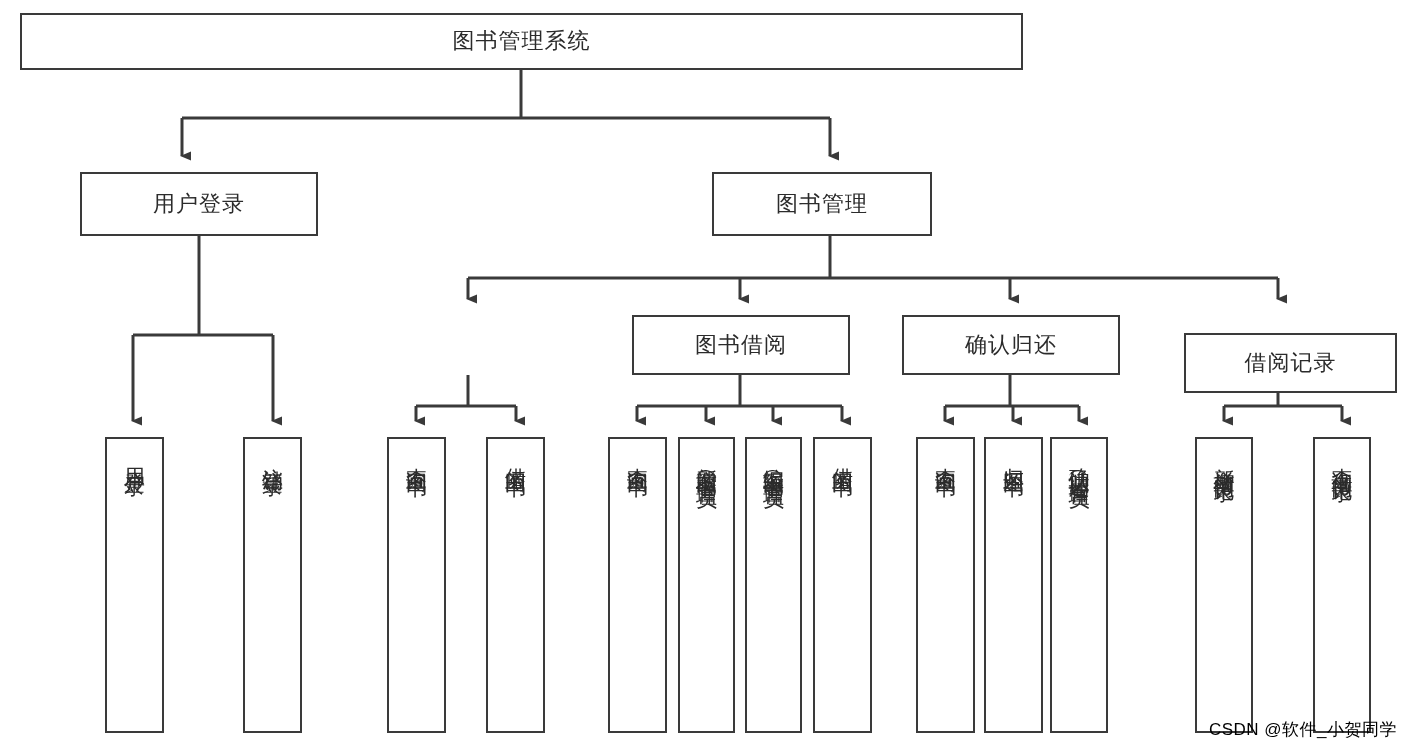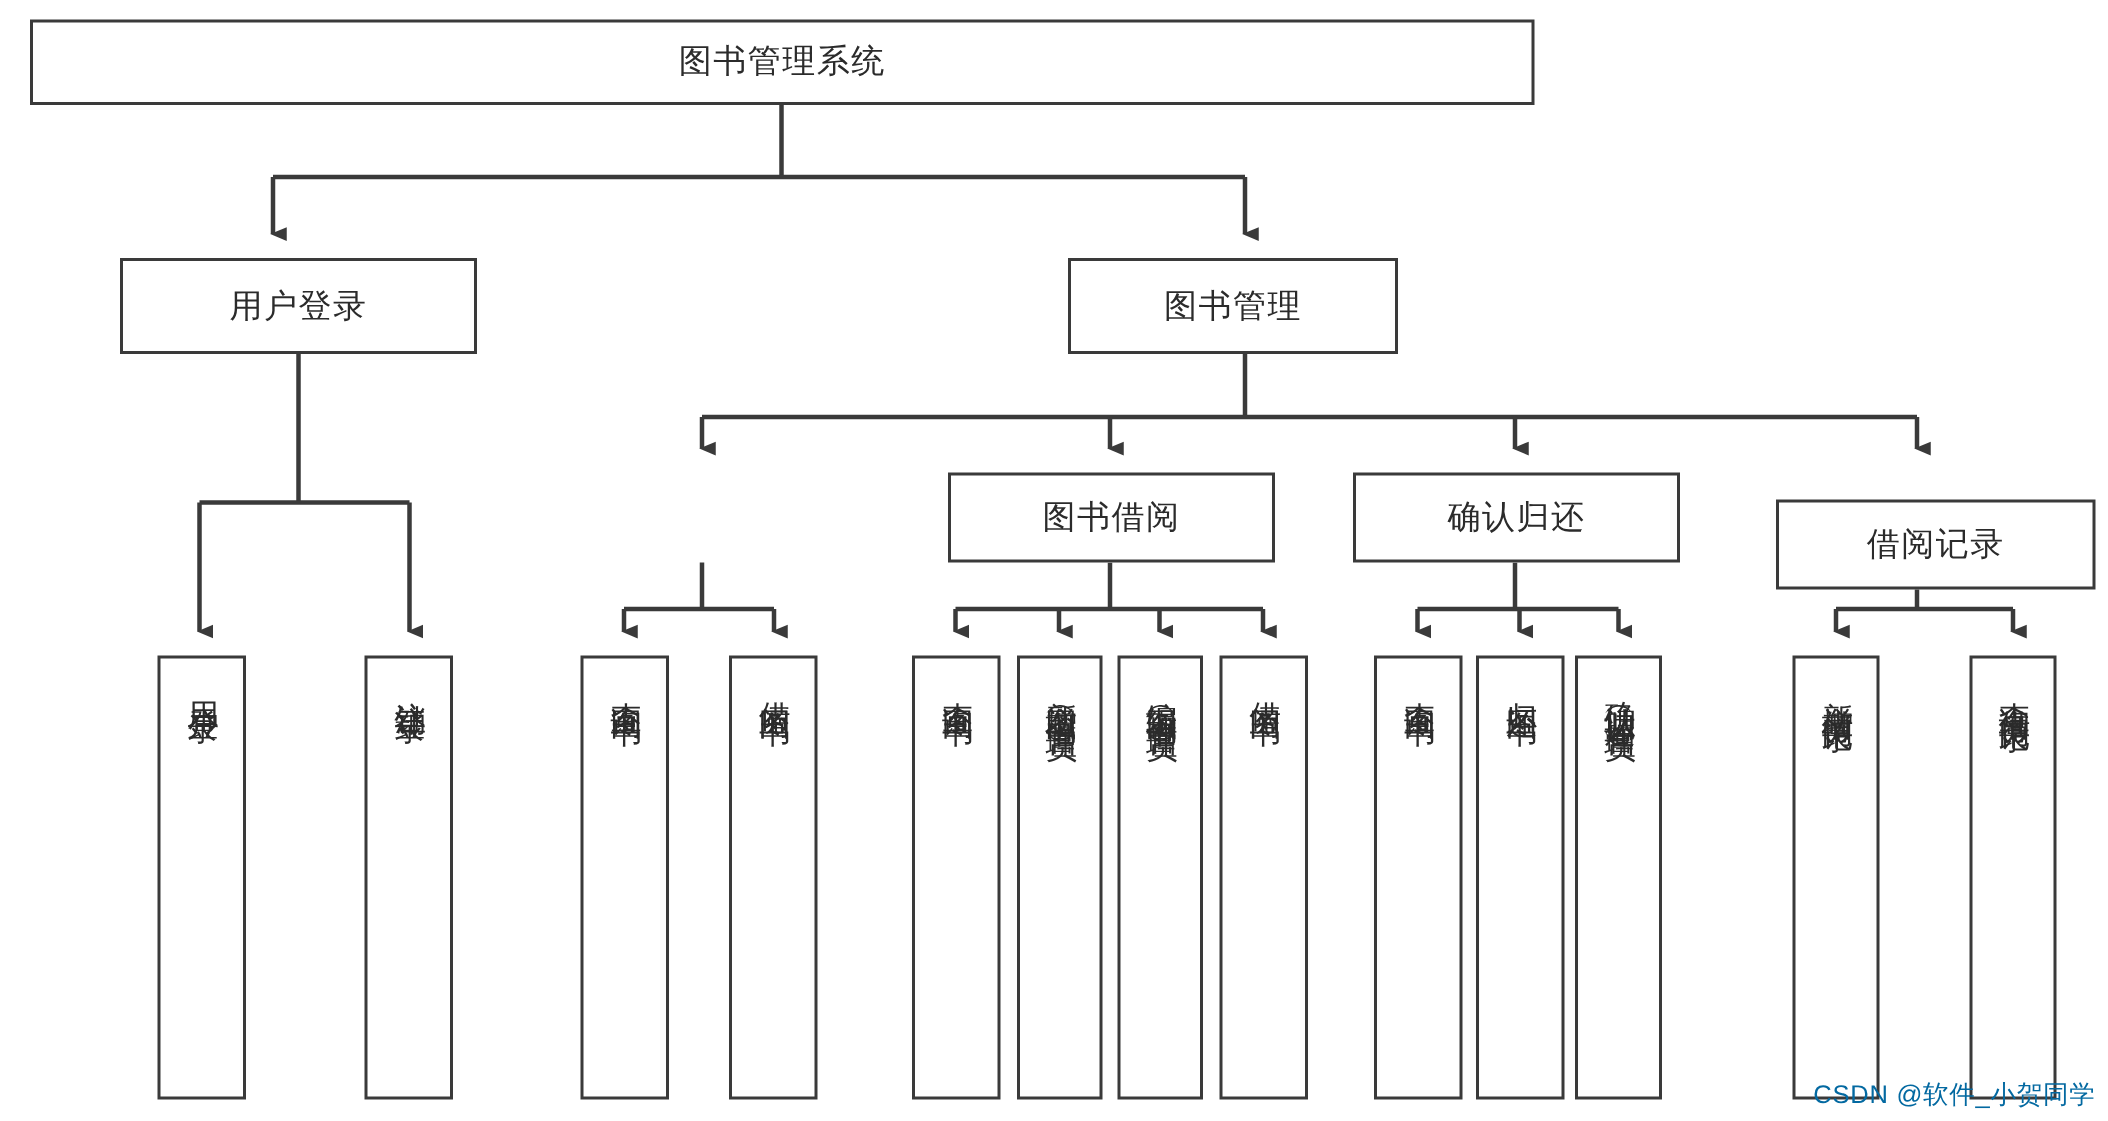--- a/index.html
+++ b/index.html
@@ -56,21 +56,21 @@
   }
   .node.horiz .htext {
     display: block;
     white-space: nowrap;
   }
   #watermark {
     position: absolute;
     right: 8px;
     bottom: 6px;
     font-size: 17px;
-    color: #0369a1;
+    color: #000000;
     letter-spacing: 0.5px;
     white-space: nowrap;
     pointer-events: none;
   }
 </style>
 </head>
 <body>
 
 <div id="canvas">
 

